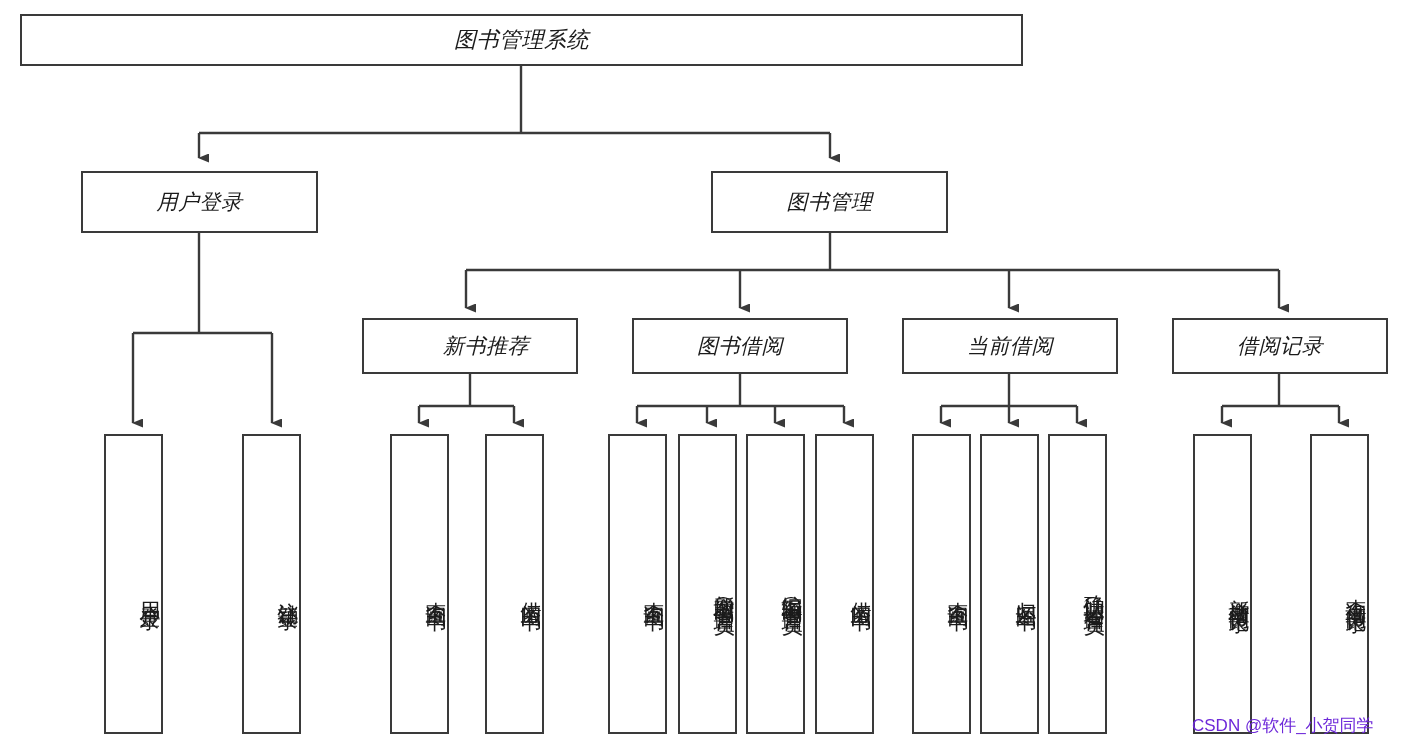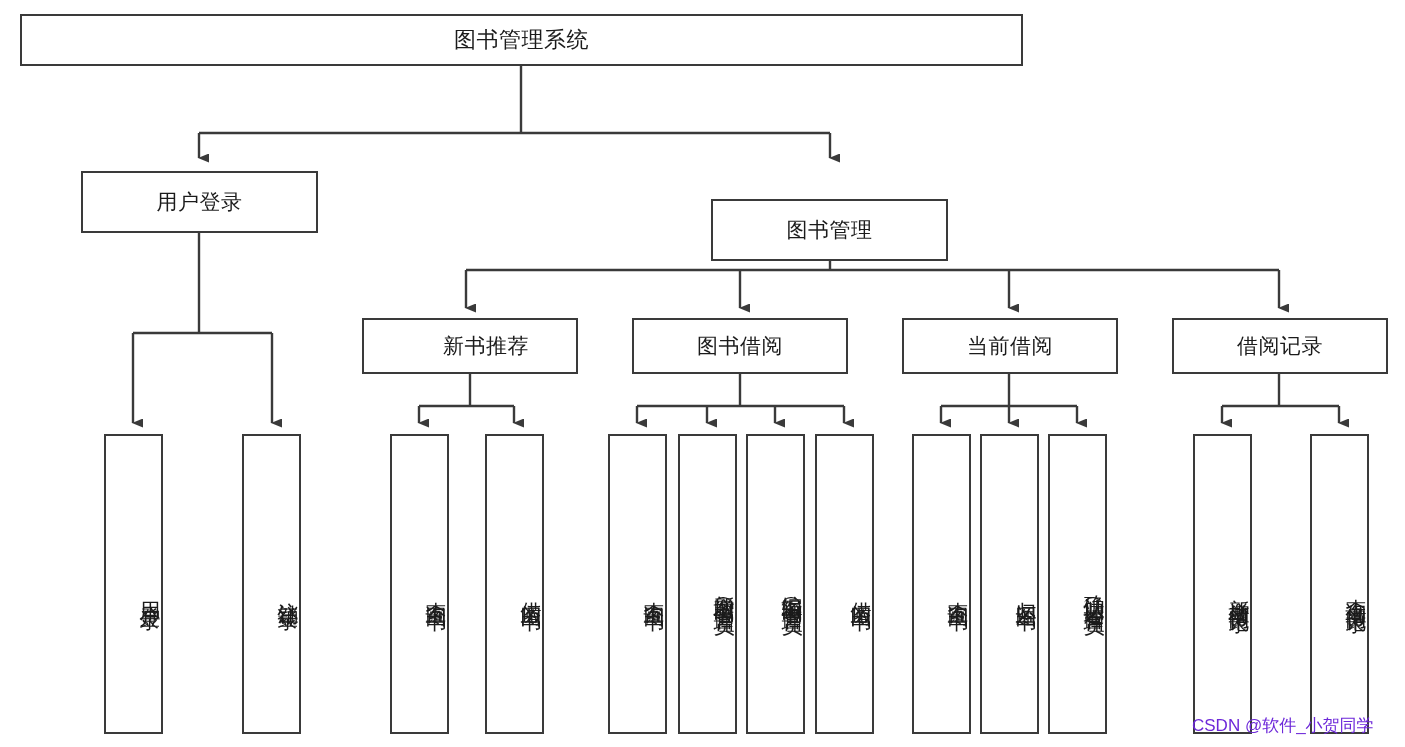--- a/index.html
+++ b/index.html
@@ -30,20 +30,21 @@
     border: 2px solid #3a3a3a;
     display: flex;
     align-items: center;
     justify-content: center;
     color: #1b1b1b;
   }
   .node.h {
     font-size: 21px;
     letter-spacing: 0.5px;
     line-height: 1.1;
+    font-style: italic;
   }
   .node.root {
     font-size: 22px;
   }
   .node.v {
     font-size: 21px;
     writing-mode: vertical-rl;
     text-orientation: upright;
     letter-spacing: 3px;
     line-height: 1.0;
@@ -121,21 +122,21 @@
     </g>
   </svg>
 
   <div class="node root h" style="left:20px; top:14px; width:1003px; height:52px;">
     <span>图书管理系统</span>
   </div>
 
   <div class="node h" style="left:81px; top:171px; width:237px; height:62px;">
     <span>用户登录</span>
   </div>
-  <div class="node h" style="left:711px; top:171px; width:237px; height:62px;margin-top:28px;">
+  <div class="node h" style="left:711px; top:171px; width:237px; height:62px;">
     <span>图书管理</span>
   </div>
 
   <div class="node h" style="left:362px; top:318px; width:216px; height:56px;padding-left:32px;">
     <span>新书推荐</span>
   </div>
   <div class="node h" style="left:902px; top:318px; width:216px; height:56px;">
     <span>当前借阅</span>
   </div>
   <div class="node h" style="left:632px; top:318px; width:216px; height:56px;">

